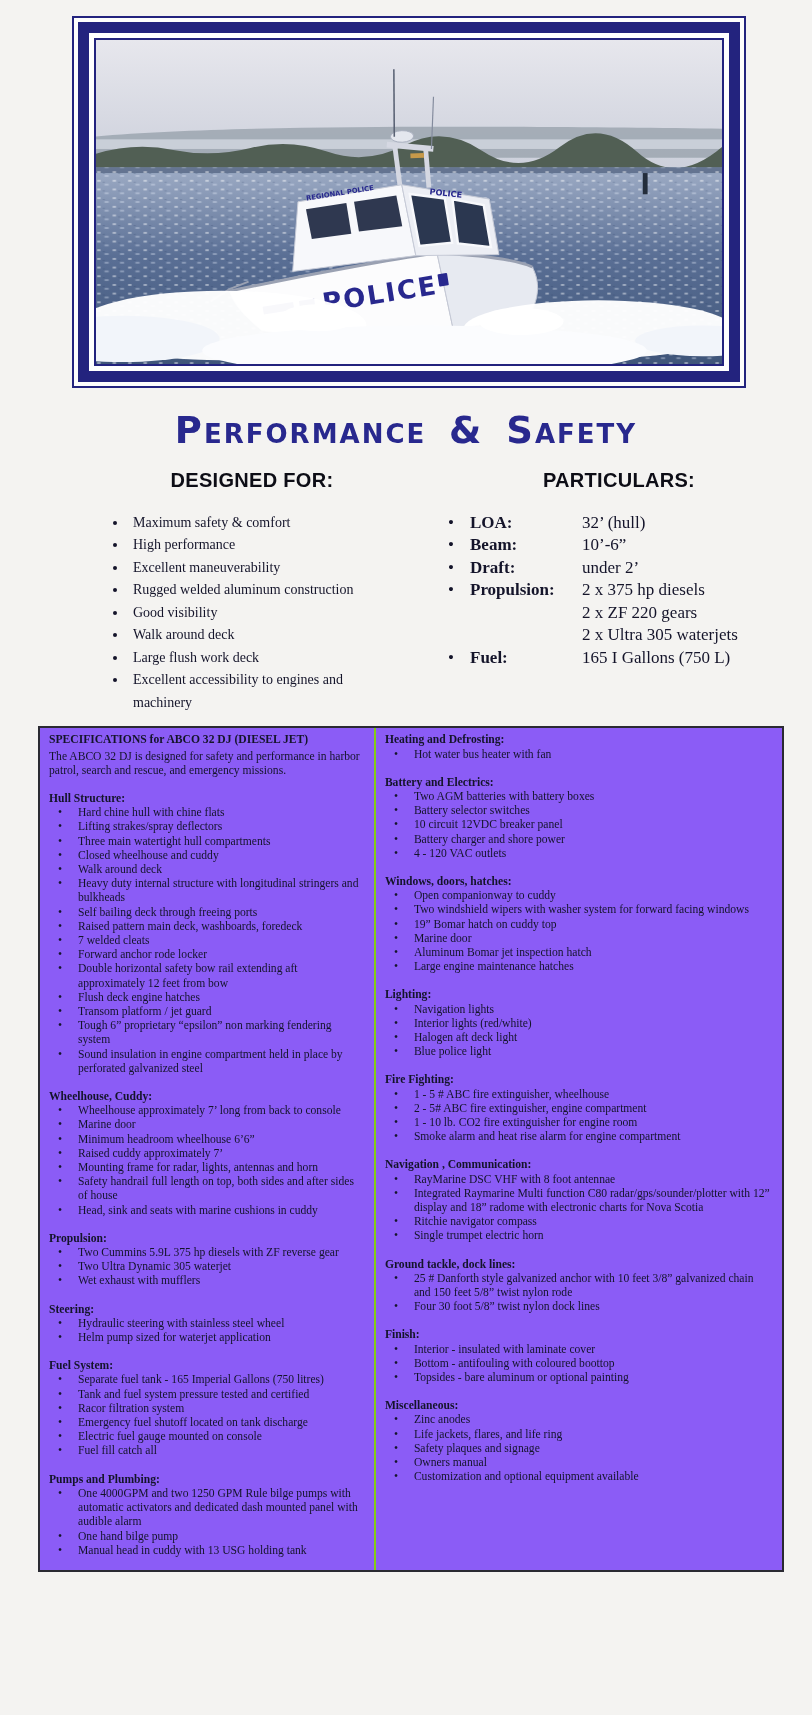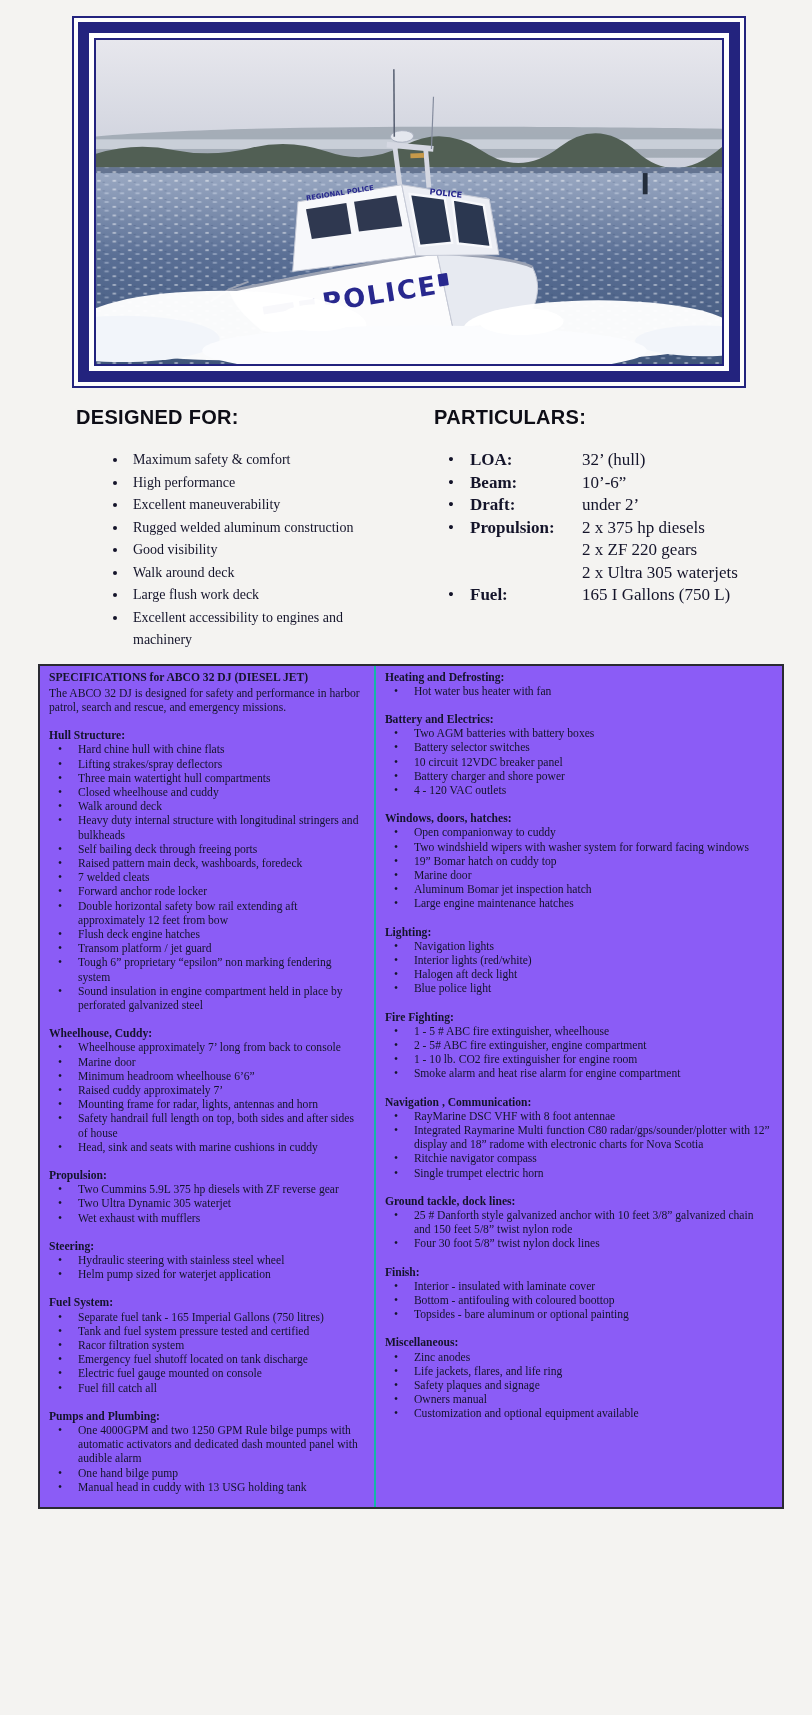--- a/index.html
+++ b/index.html
@@ -17,35 +17,35 @@
   
   .page-title{margin-top:24px;text-align:center;color:#28288e;
     font-family:"DejaVu Sans",sans-serif;font-weight:bold;font-variant:small-caps;
     font-size:37px;letter-spacing:2px;word-spacing:8px;line-height:1.05;}
 
   
   .columns{display:flex;margin-top:18px;}
   .col-designed{width:352px;margin-left:76px;}
   .col-parts{margin-left:6px;width:370px;}
   .sec-head{font-family:"Liberation Sans",sans-serif;font-weight:bold;
-    font-size:20px;color:#0d0d16;text-align:left;letter-spacing:.3px;}
+    font-size:20px;color:#0d0d16;text-align:center;letter-spacing:.3px;}
   .col-designed ul{margin:20px 0 0 52px;padding:0;width:268px;}
   .col-designed li{font-size:14px;line-height:22.5px;padding-left:5px;margin:0;}
   .p-rows{margin-top:20px;margin-left:10px;}
   .p-row{display:grid;grid-template-columns:26px 112px 1fr;
     font-size:17px;line-height:22.5px;}
   .p-bullet{text-align:left;padding-left:4px;}
   .p-label{font-weight:bold;}
   .p-val div{white-space:nowrap;}
 
   
   .spec{margin:12px 28px 0 38px;border:2px solid #2a2a32;background:#8b5cf6;
     display:grid;grid-template-columns:45% 55%;}
   .spec-col{padding:5px 9px 12px 9px;font-size:11.6px;line-height:14.2px;}
-  .spec-col.right{border-left:2px solid #14b8a6;}
+  .spec-col.right{border-left:2px solid #84cc16;}
   .spec-title{font-weight:bold;}
   .spec-intro{margin-top:2px;}
   .sec-h{font-weight:bold;margin-top:14px;}
   .sec-h.first{margin-top:0;}
   .item{position:relative;padding-left:29px;}
   .item::before{content:"\2022";position:absolute;left:9px;top:0;}
 </style>
 </head>
 <body>
 <div class="page">
@@ -122,20 +122,21 @@
             <ellipse cx="628" cy="312" rx="70" ry="16" fill="#f2f5fa"></ellipse>
             <ellipse cx="340" cy="322" rx="230" ry="26" fill="#fbfcfe"></ellipse>
             <ellipse cx="230" cy="288" rx="40" ry="14" fill="#ffffff"></ellipse>
             <ellipse cx="440" cy="292" rx="44" ry="14" fill="#ffffff"></ellipse>
           </g>
         </svg>
       </div>
     </div>
   </div>
 
+  <div class="page-title">Performance &amp; Safety</div>
 
   <div class="columns">
     <div class="col-designed">
       <div class="sec-head">DESIGNED FOR:</div>
       <ul>
           <li>Maximum safety &amp; comfort</li>
           <li>High performance</li>
           <li>Excellent maneuverability</li>
           <li>Rugged welded aluminum construction</li>
           <li>Good visibility</li>

